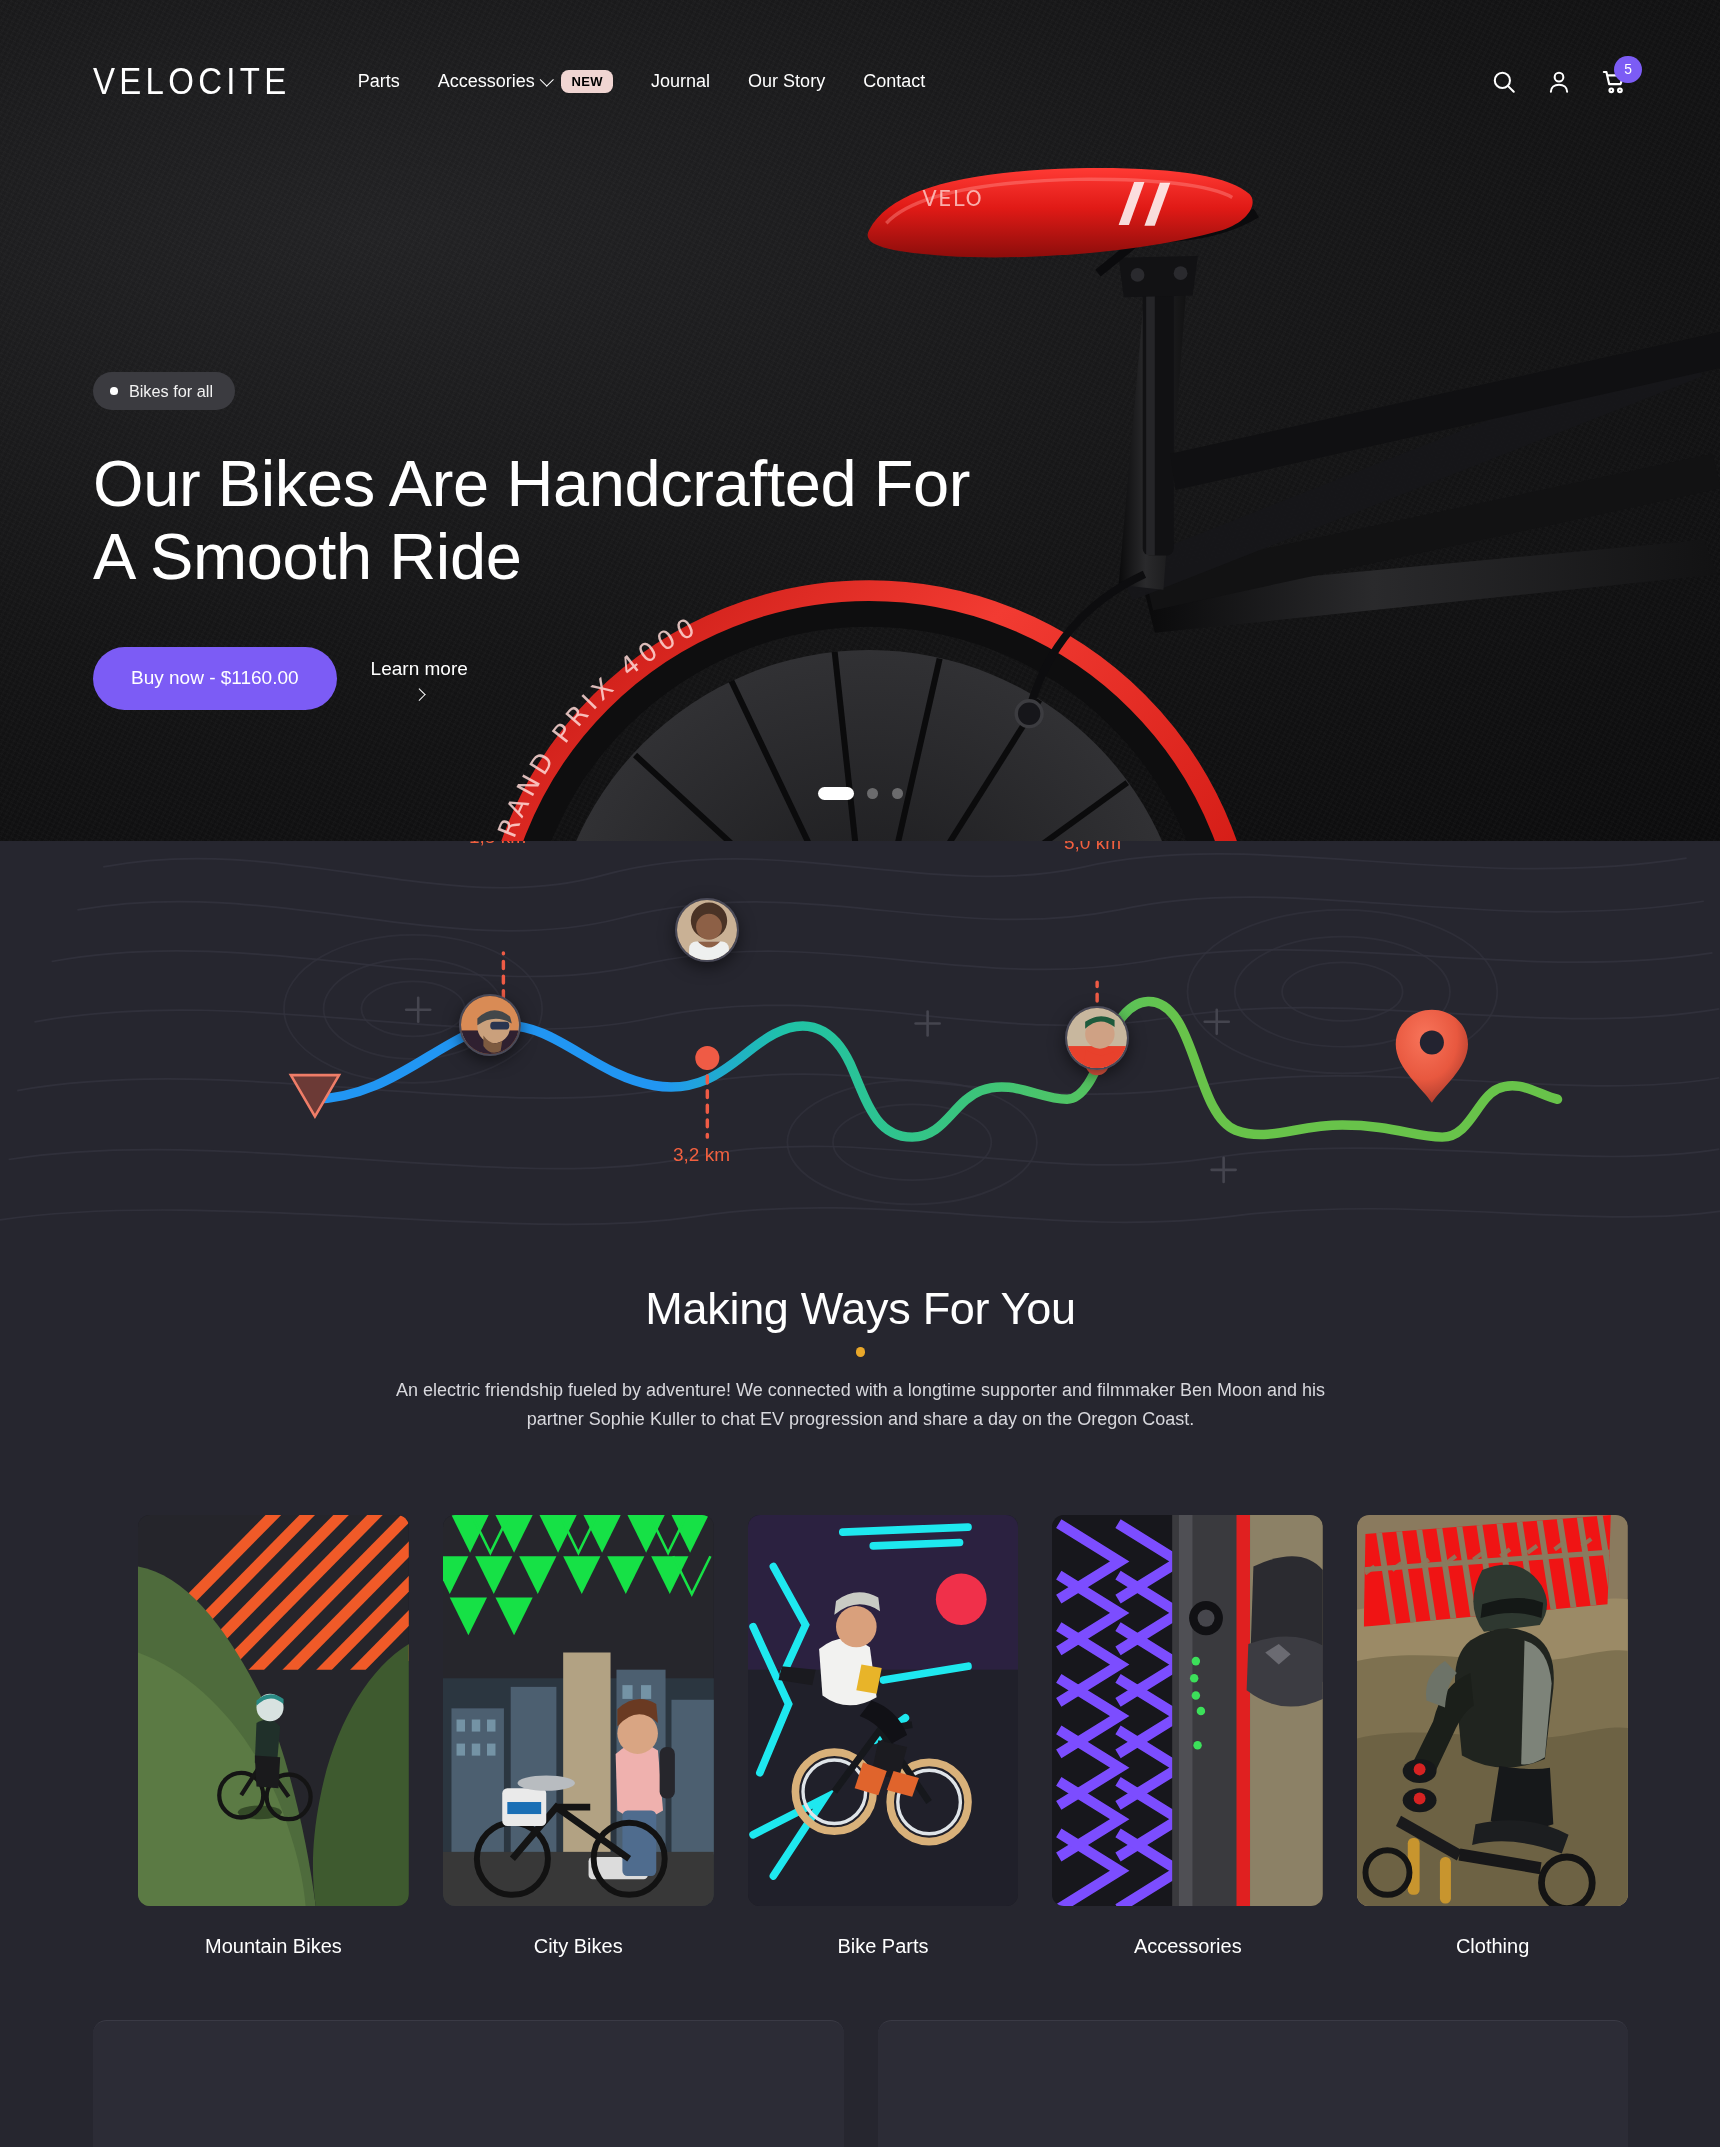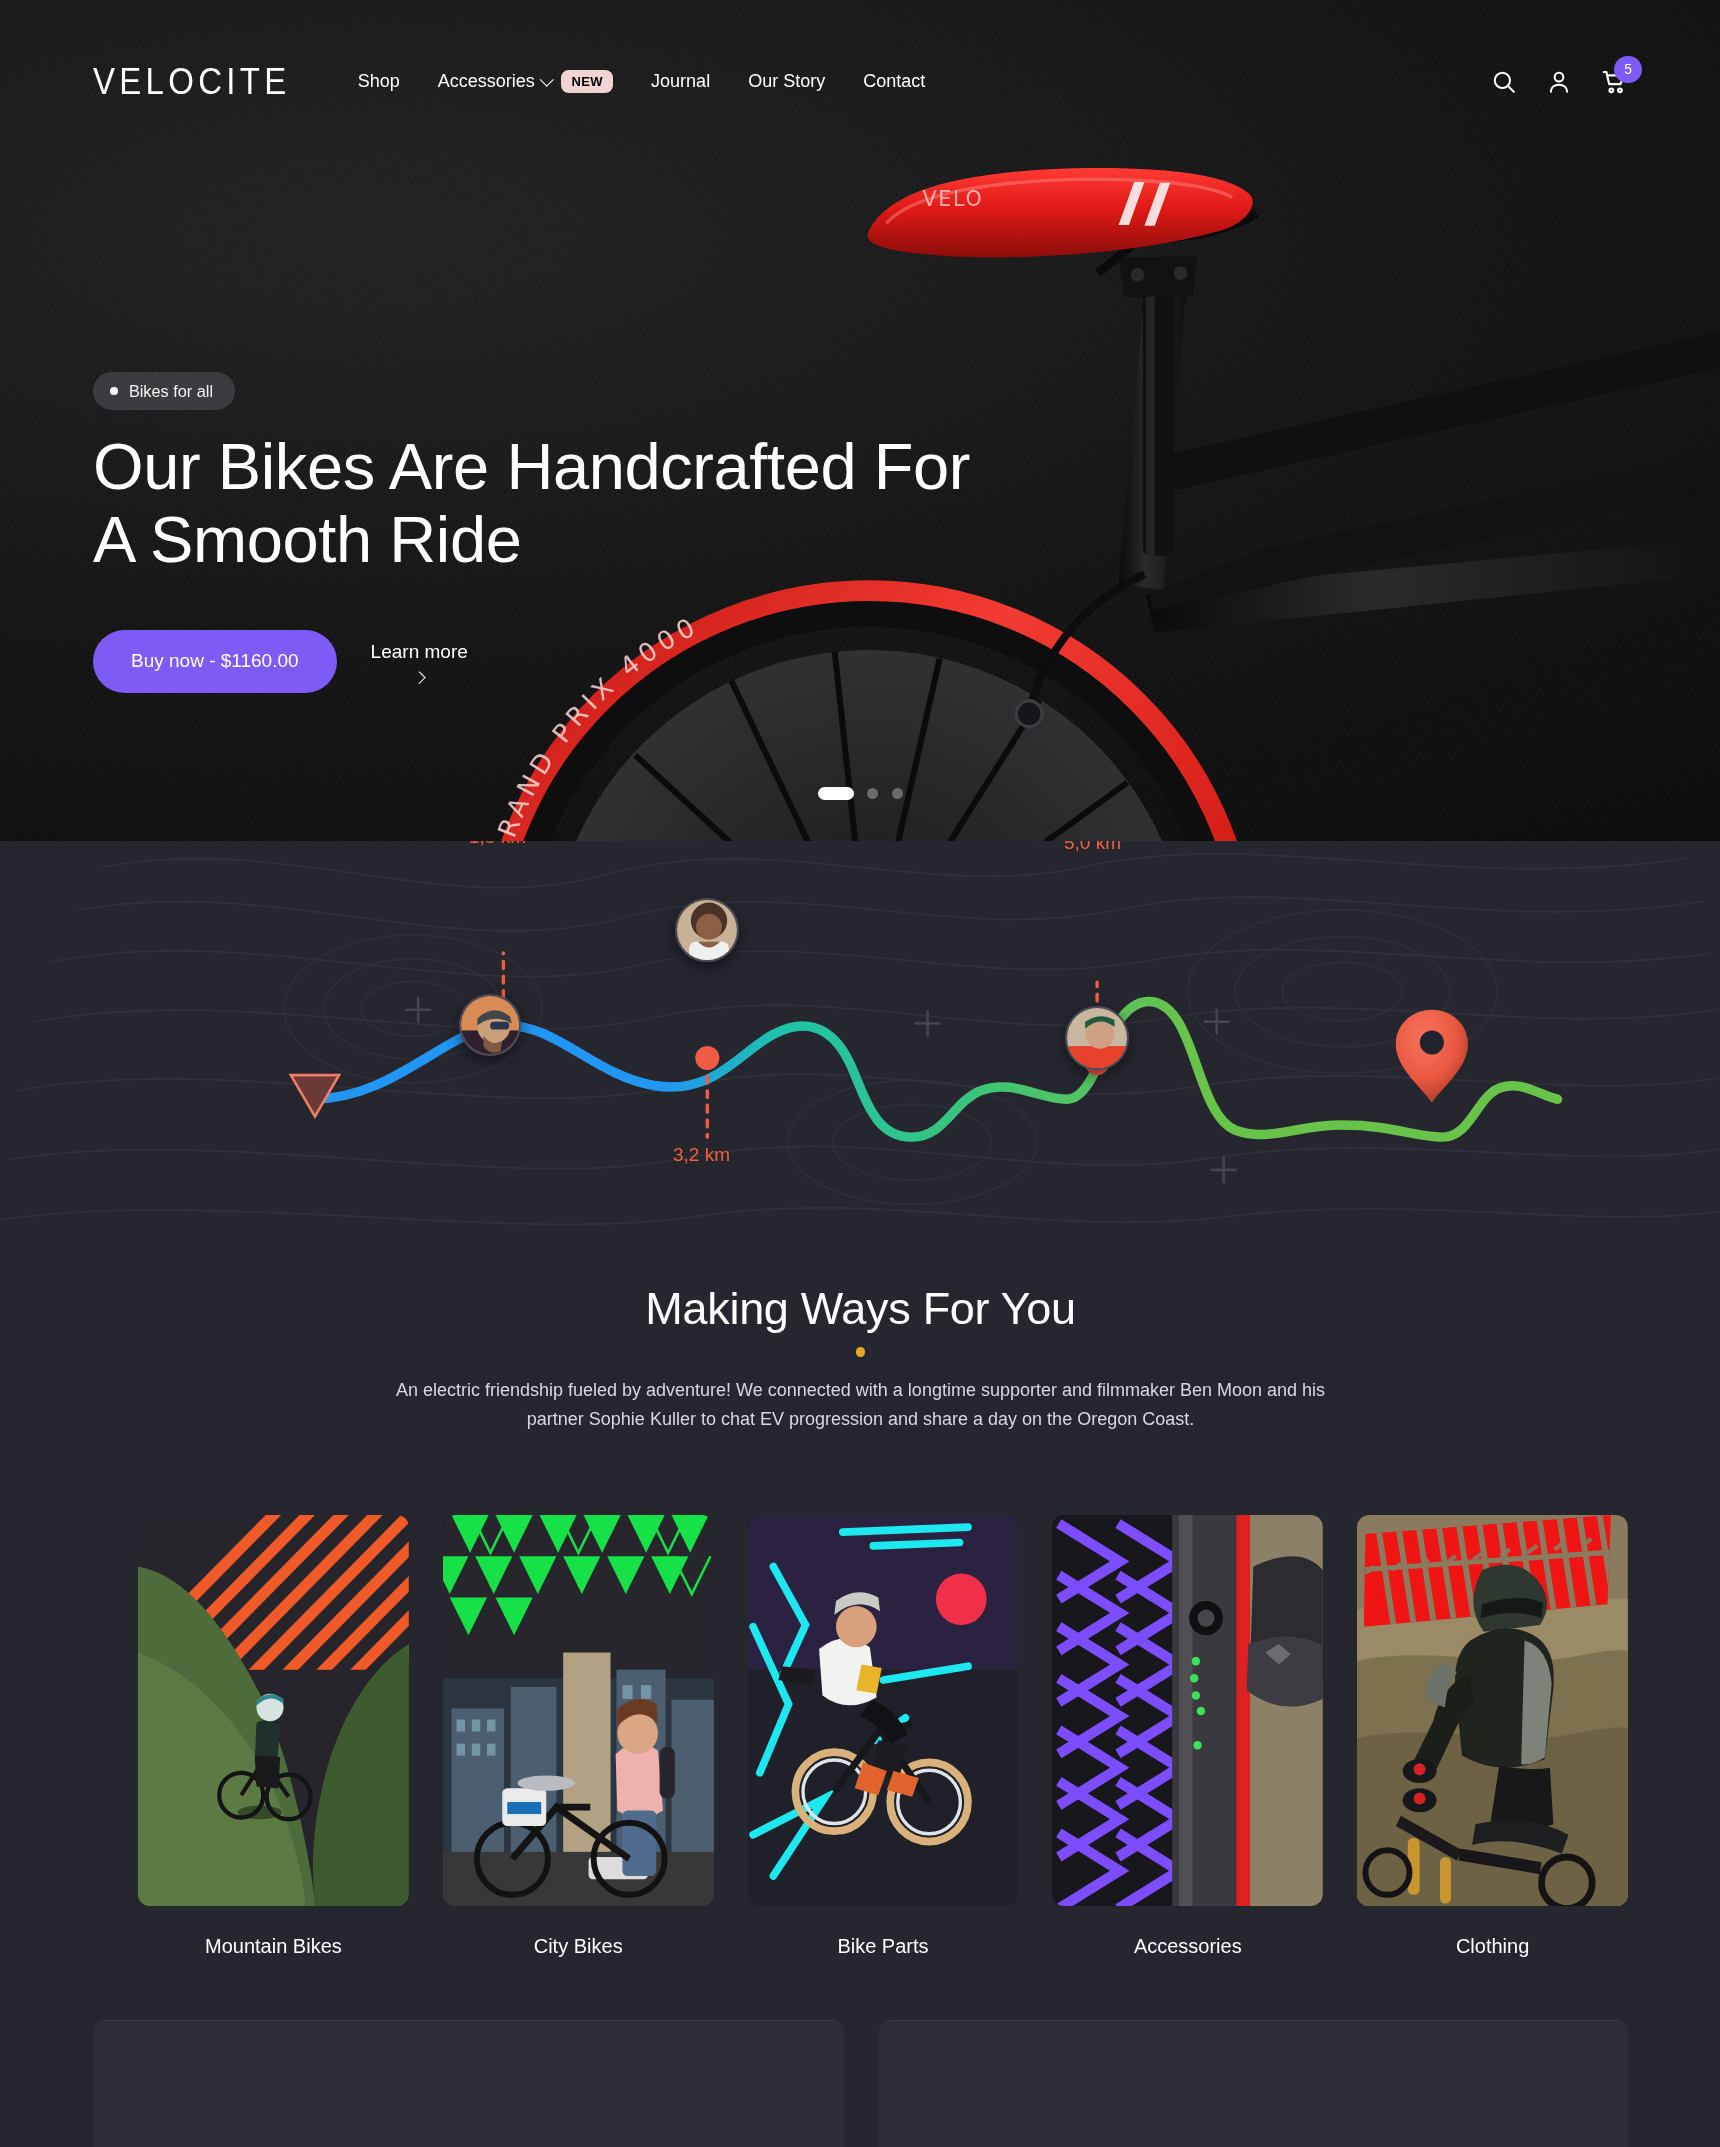--- a/index.html
+++ b/index.html
@@ -76,21 +76,21 @@
     pointer-events:none;
   }
   .hero-content { position:relative; z-index:5; padding:254px 0 0 93px; max-width:1015px; }
   .pill {
     display:inline-flex; align-items:center; gap:11.2px;
     background:#3b3b40; border-radius:26px; padding:9.5px 22.4px 9.5px 17px;
     font-size:16.3px; color:#f2f2f2;
   }
   .pill-dot { width:7.7px; height:7.7px; border-radius:50%; background:#fff; }
   .hero-title {
-    font-size:65px; line-height:1.12; font-weight:400; margin-top:21px;
+    font-size:65px; line-height:1.12; font-weight:400; margin-top:38px;
     letter-spacing:-0.4px; color:#fff;
   }
   .hero-cta { display:flex; align-items:center; gap:34px; margin-top:53px; }
   .btn-buy {
     background:#7c5cf5; color:#fff; border:none; border-radius:34px;
     font-size:19px; padding:20.6px 38px; cursor:pointer;
     font-family:"Liberation Sans", sans-serif;
   }
   .link-learn {
     font-size:19px; color:#fff; display:flex; align-items:center; gap:10.3px; cursor:pointer;flex-direction:column;
@@ -246,21 +246,21 @@
       <text x="1072" y="272" fill="#ffd2cf" font-size="24" font-family="DejaVu Sans" letter-spacing="2" opacity=".8">VELO</text>
 
       <path d="M 1360 560 L 2000 418 L 2000 460 L 1366 602 Z" fill="#101012"></path>
     </g>
   </svg>
 
   <div class="header">
     <div class="logo">VELOCITE</div>
     <nav class="nav">
       <div class="nav-item">
-        <span>Shop</span>
+        <span>Parts</span>
       </div>
       <div class="nav-item">
         <span>Accessories</span>
         <span class="chev"></span>
         <span class="badge-new">NEW</span>
       </div>
       <div class="nav-item">
         <span>Journal</span>
       </div>
       <div class="nav-item">

